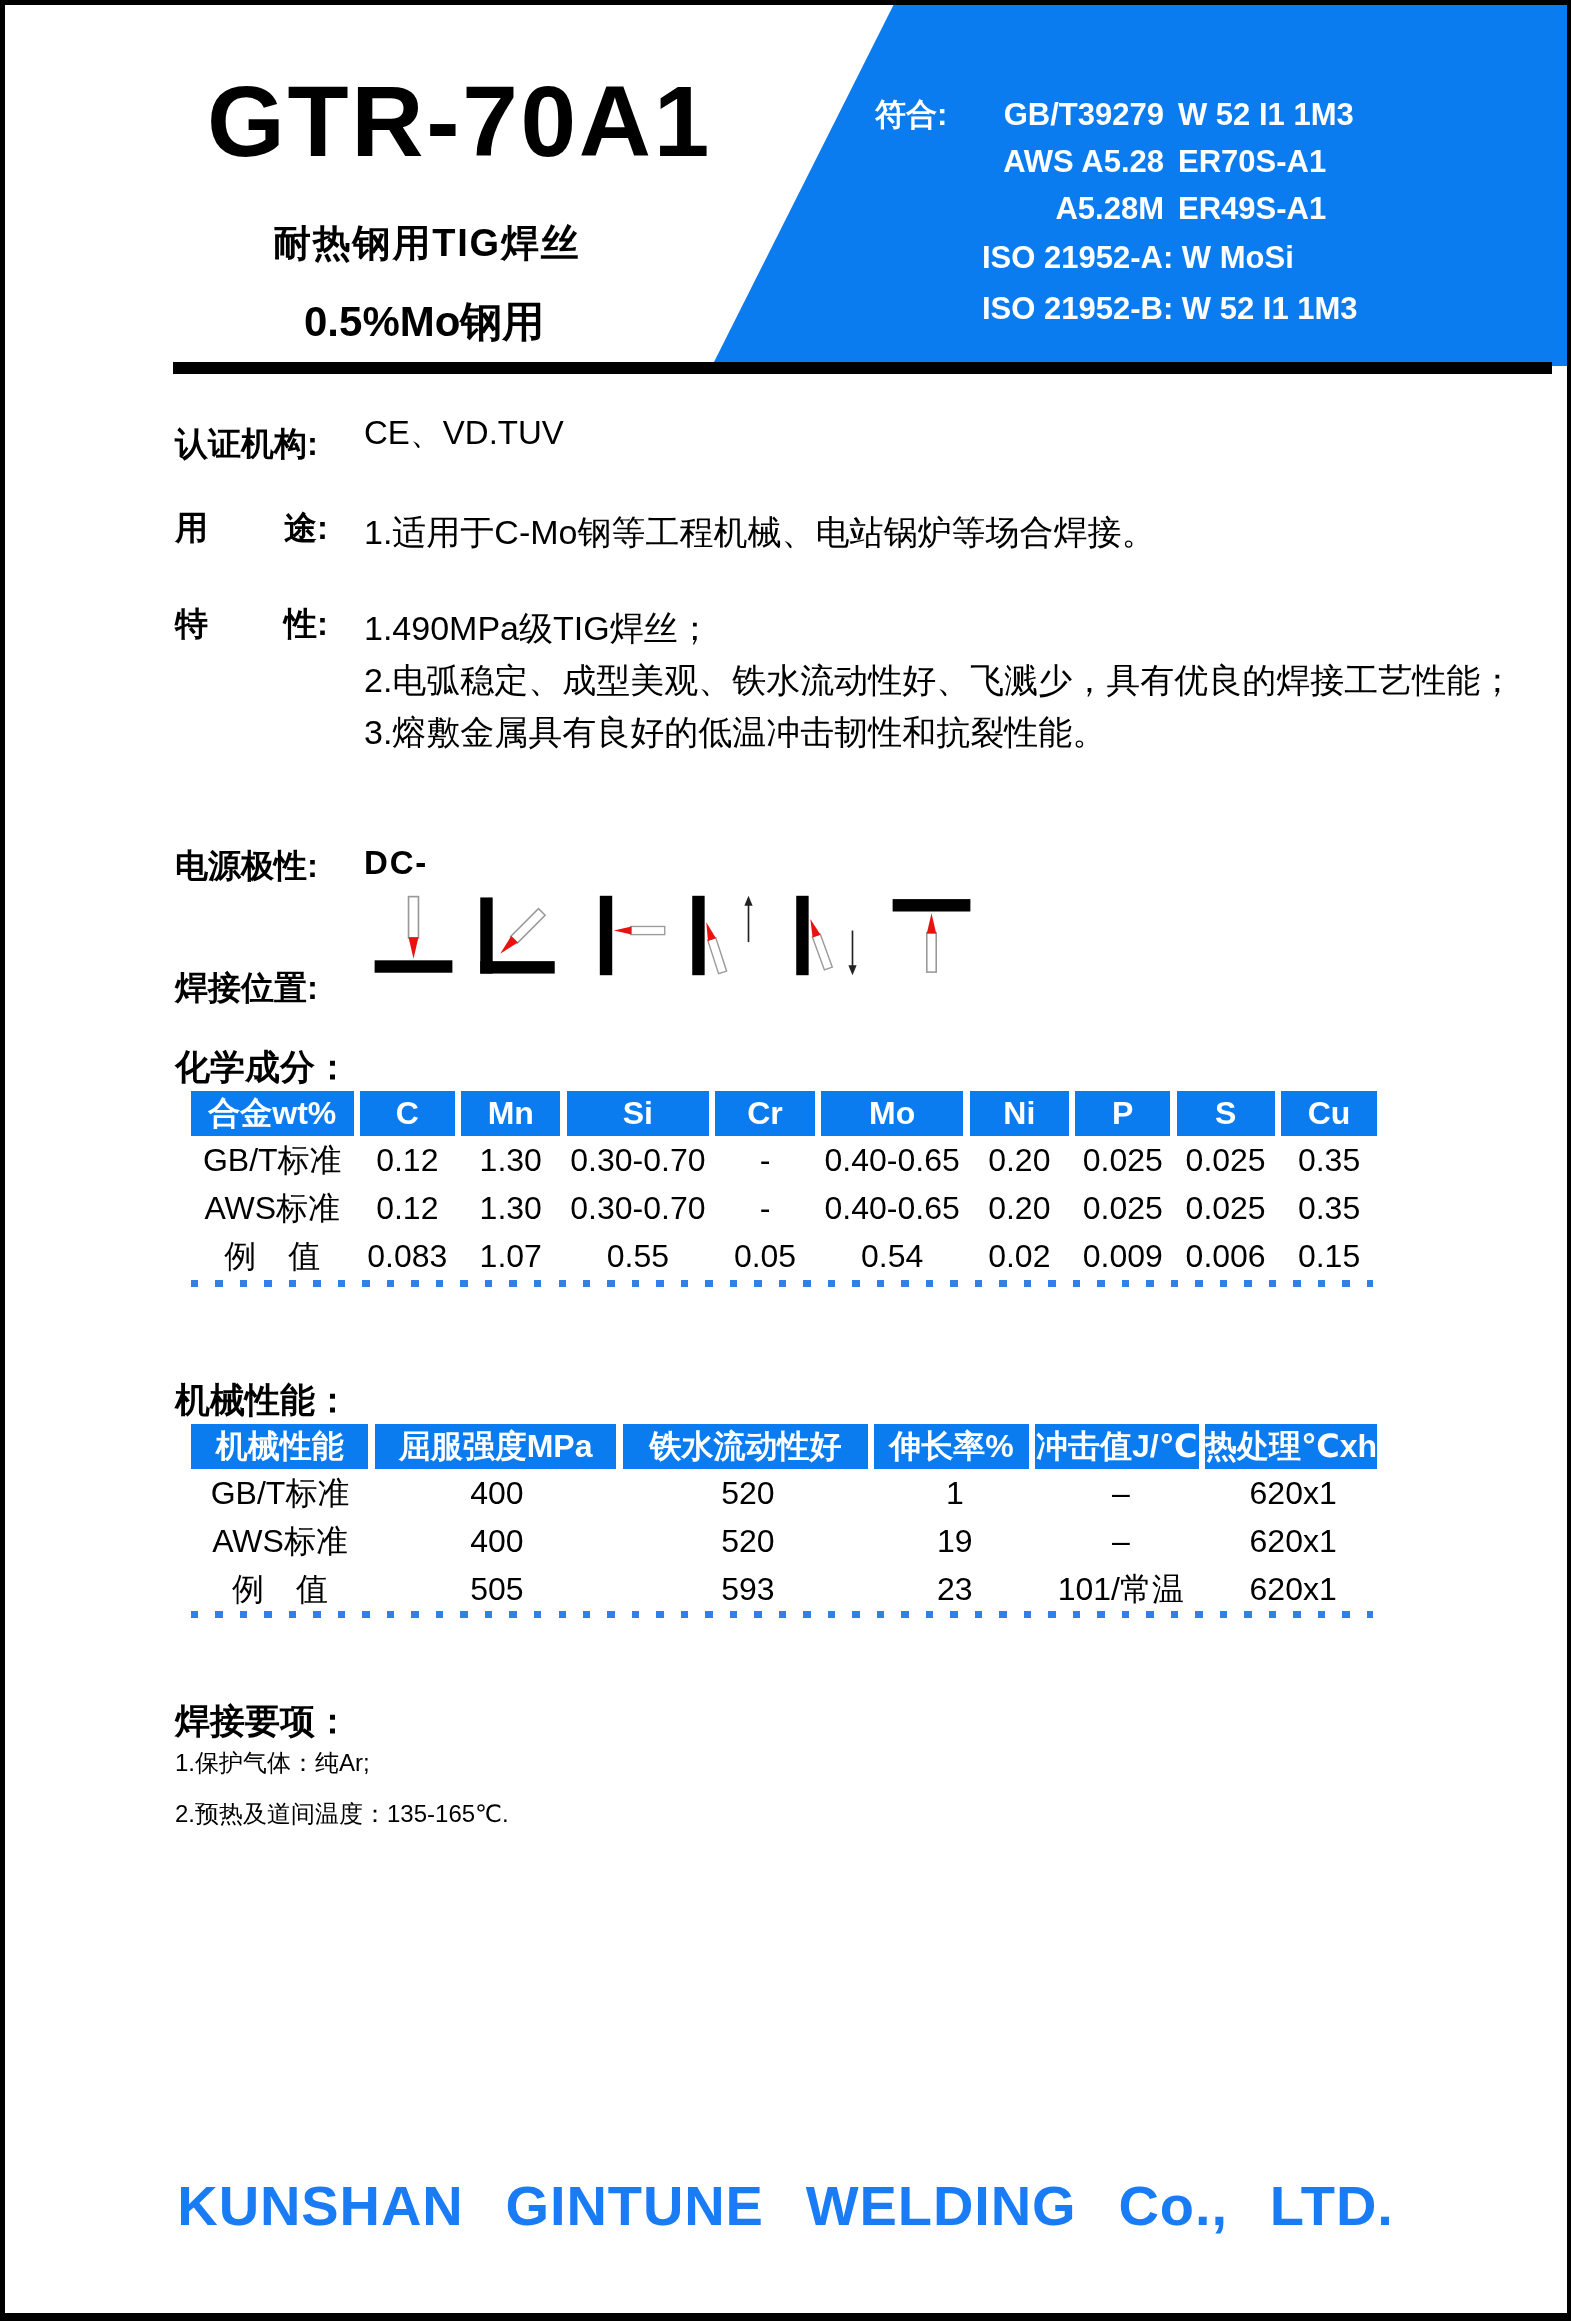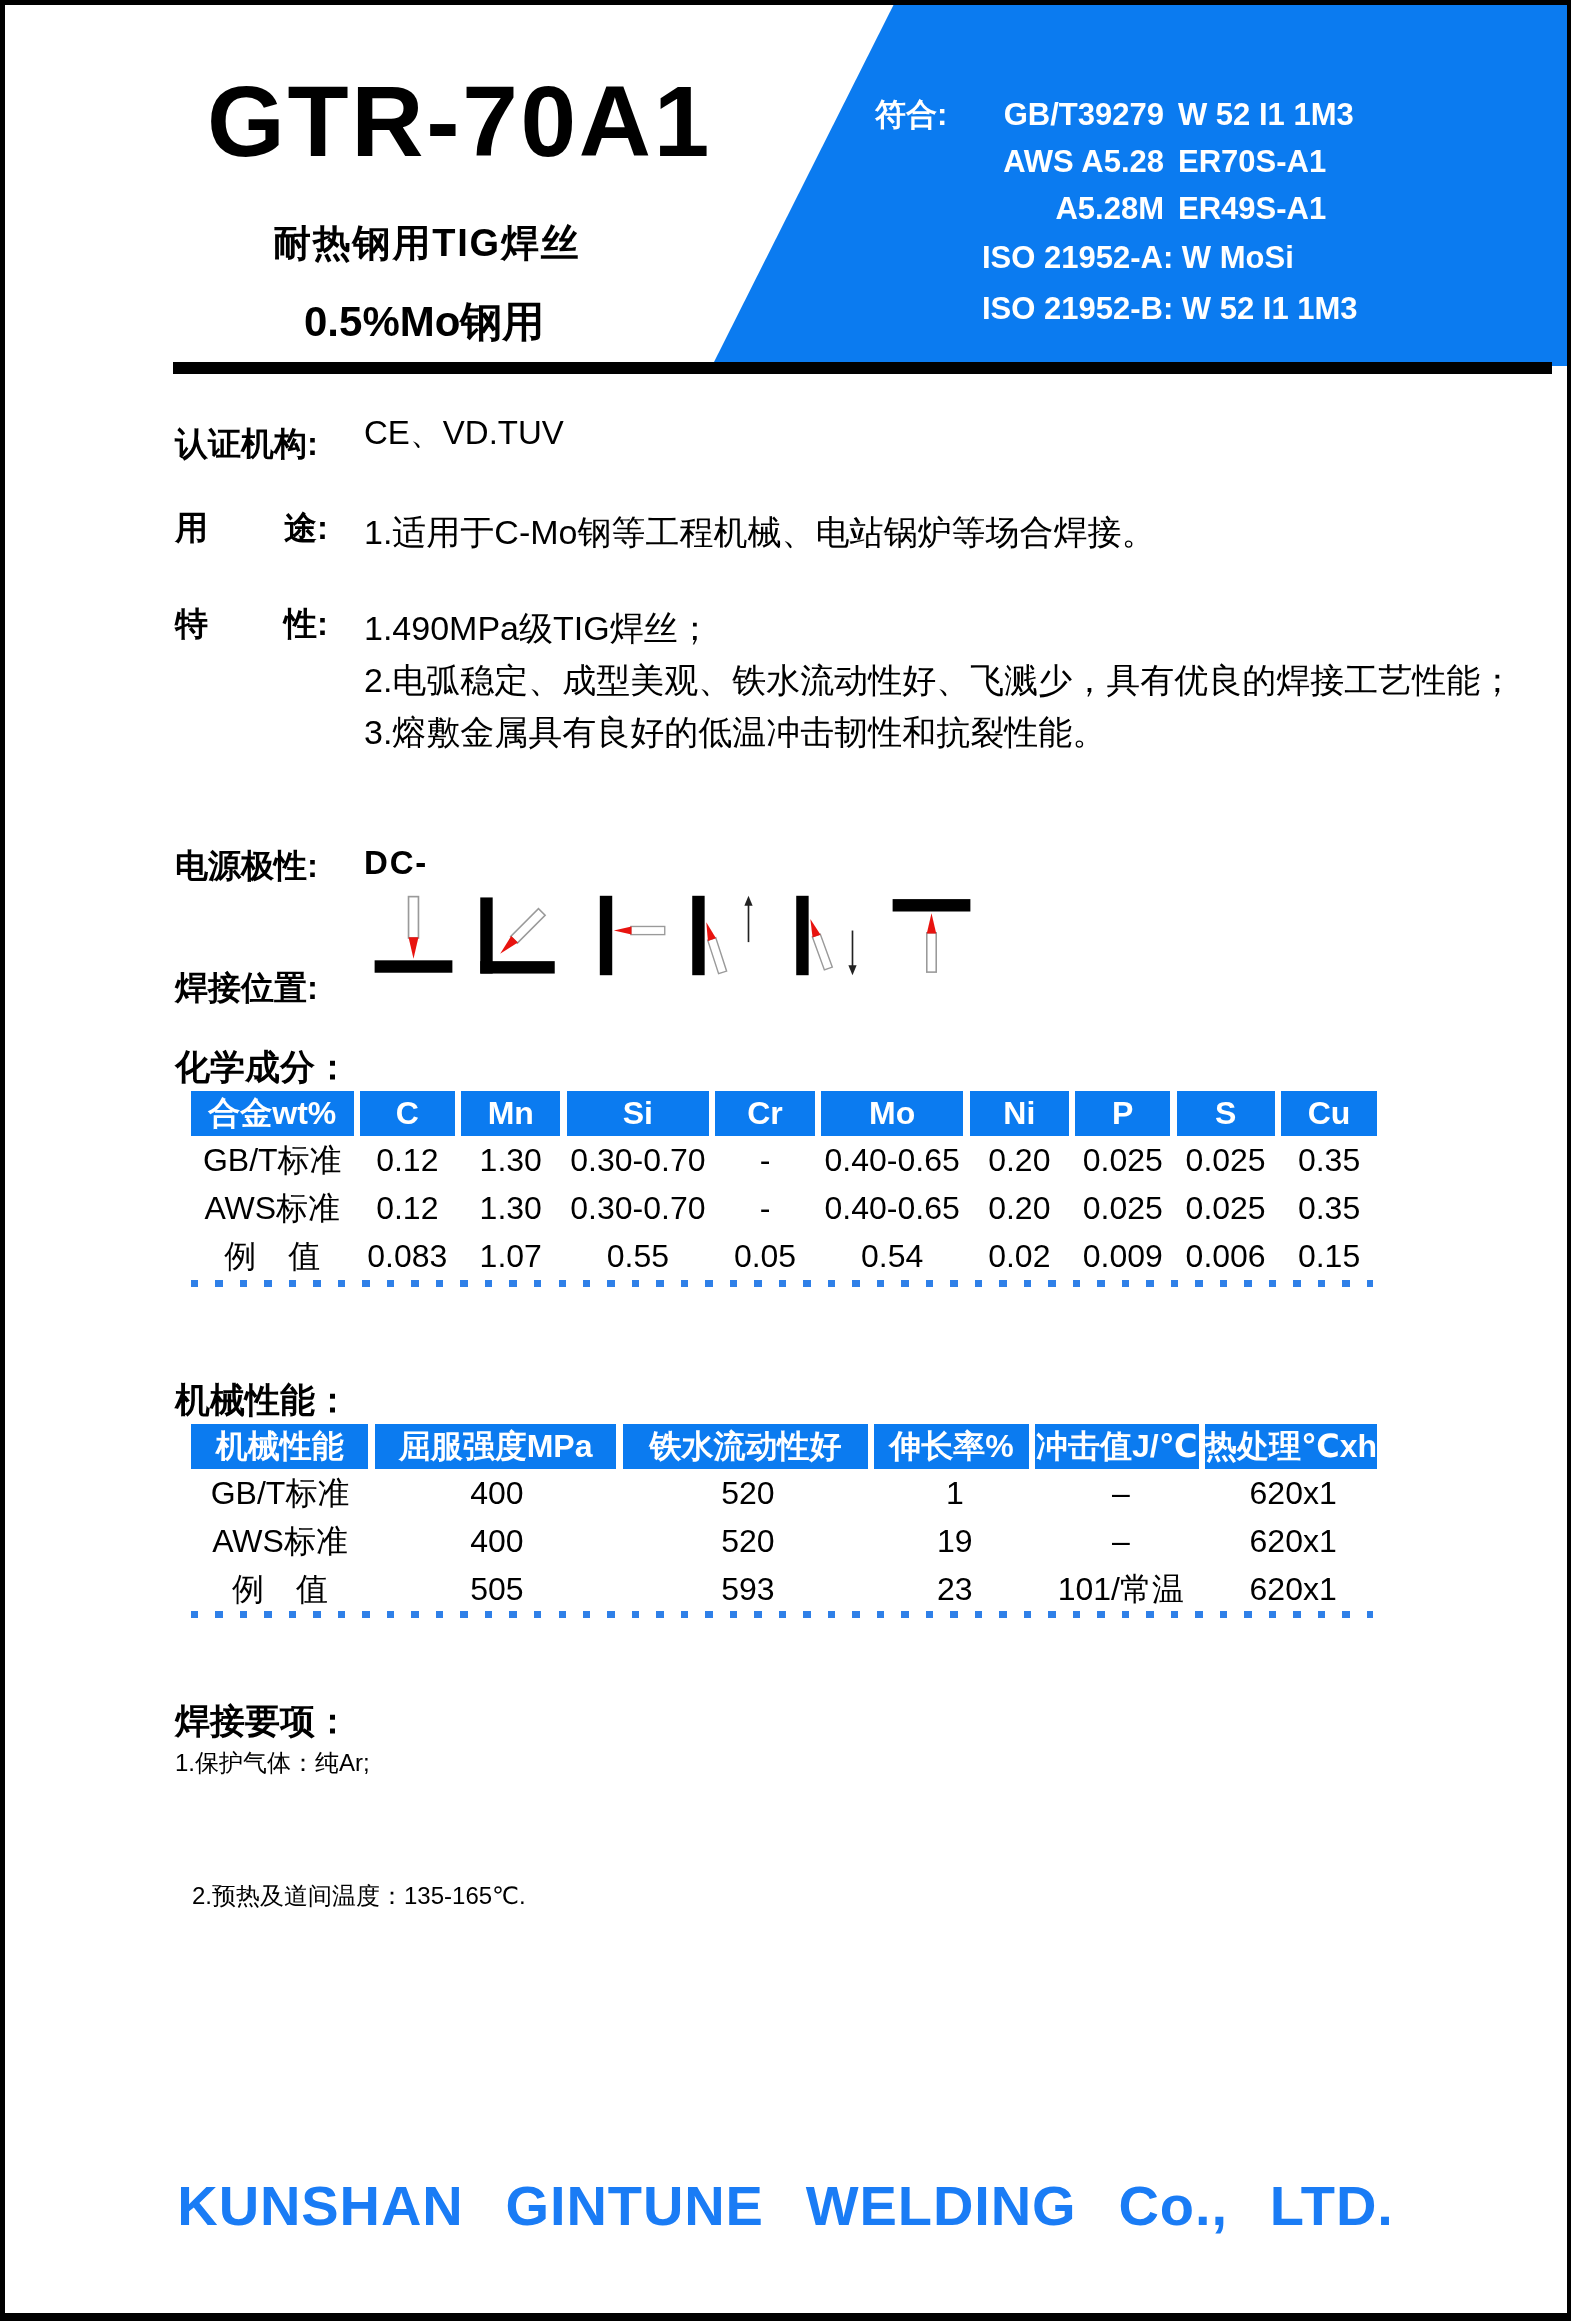--- a/index.html
+++ b/index.html
@@ -264,18 +264,18 @@
       <div class="cell">593</div>
       <div class="cell">23</div>
       <div class="cell">101/常温</div>
       <div class="cell">620x1</div>
     </div>
   </div>
   <div class="dotted" style="top:1611px;"></div>
 
   <div class="section-label" style="top:1698px;">焊接要项：</div>
   <div class="notes-line" style="top:1747px;">1.保护气体：纯Ar;</div>
-  <div class="notes-line" style="top:1880px;margin-left:17px;">2.预热及道间温度：135-165℃.</div>
+  <div class="notes-line" style="top:1798px;">2.预热及道间温度：135-165℃.</div>
 
   <div class="footer">KUNSHAN GINTUNE WELDING Co., LTD.</div>
 
 </div>
 
 
 </body></html>

